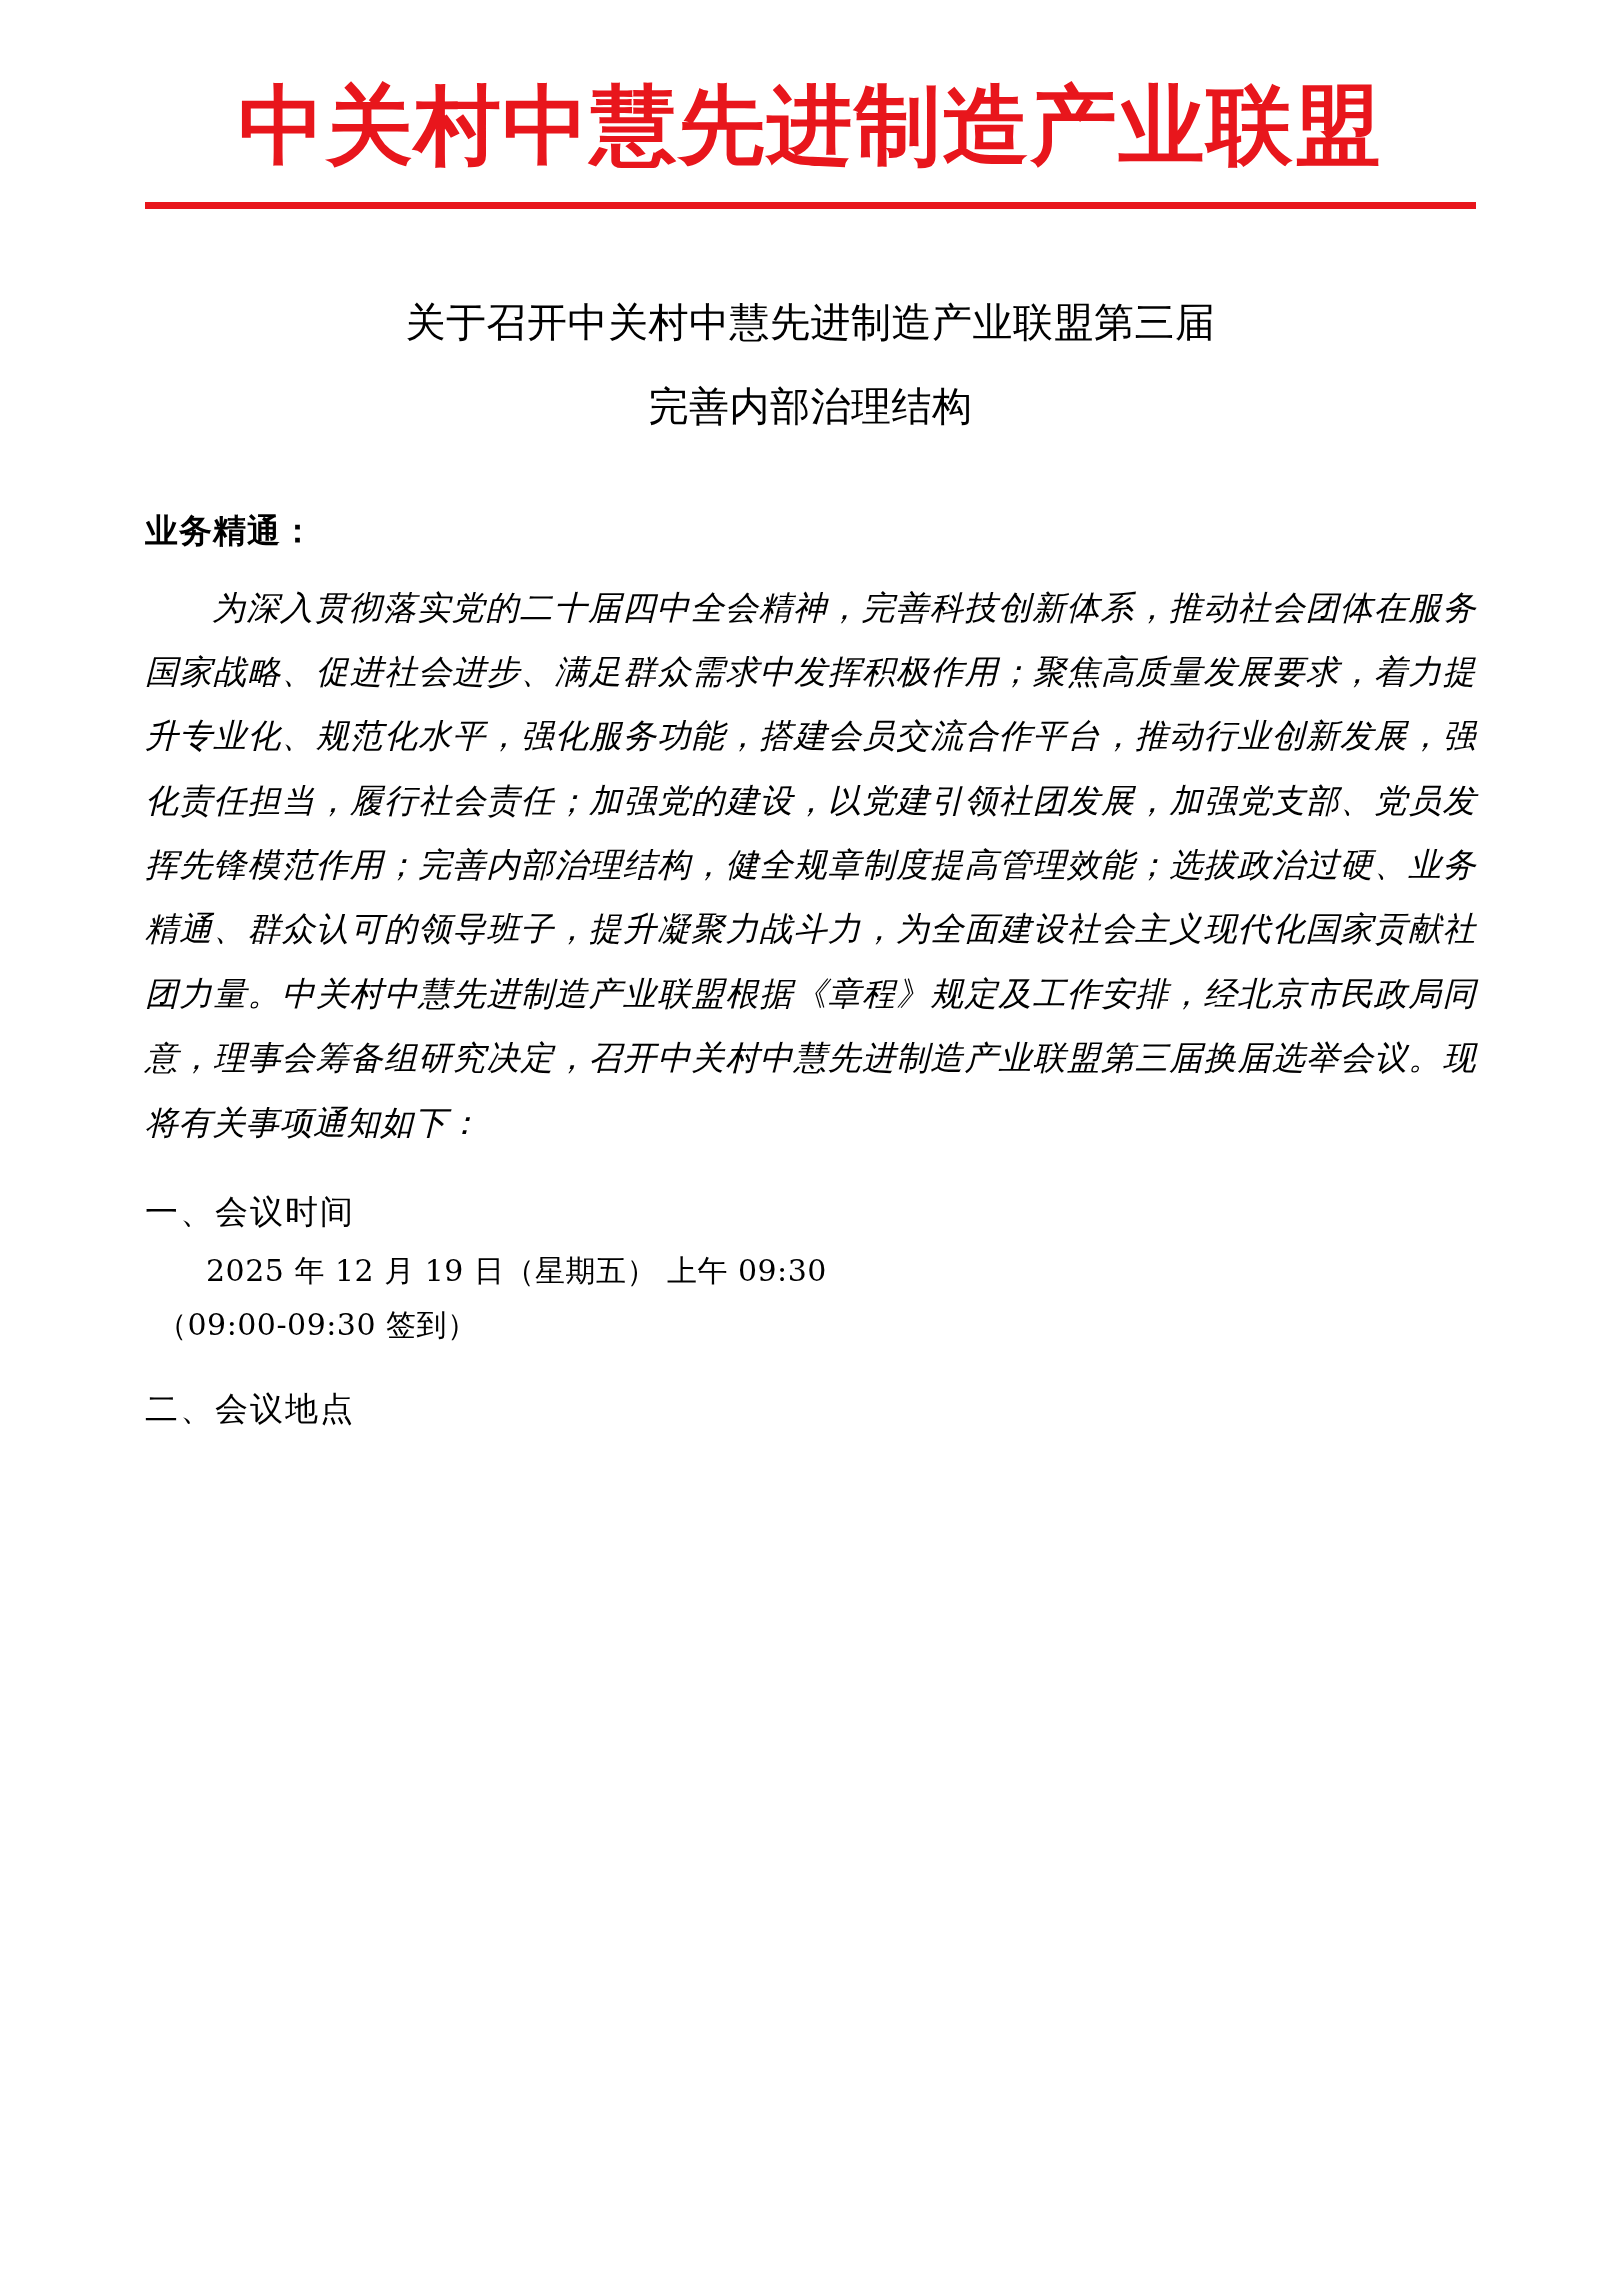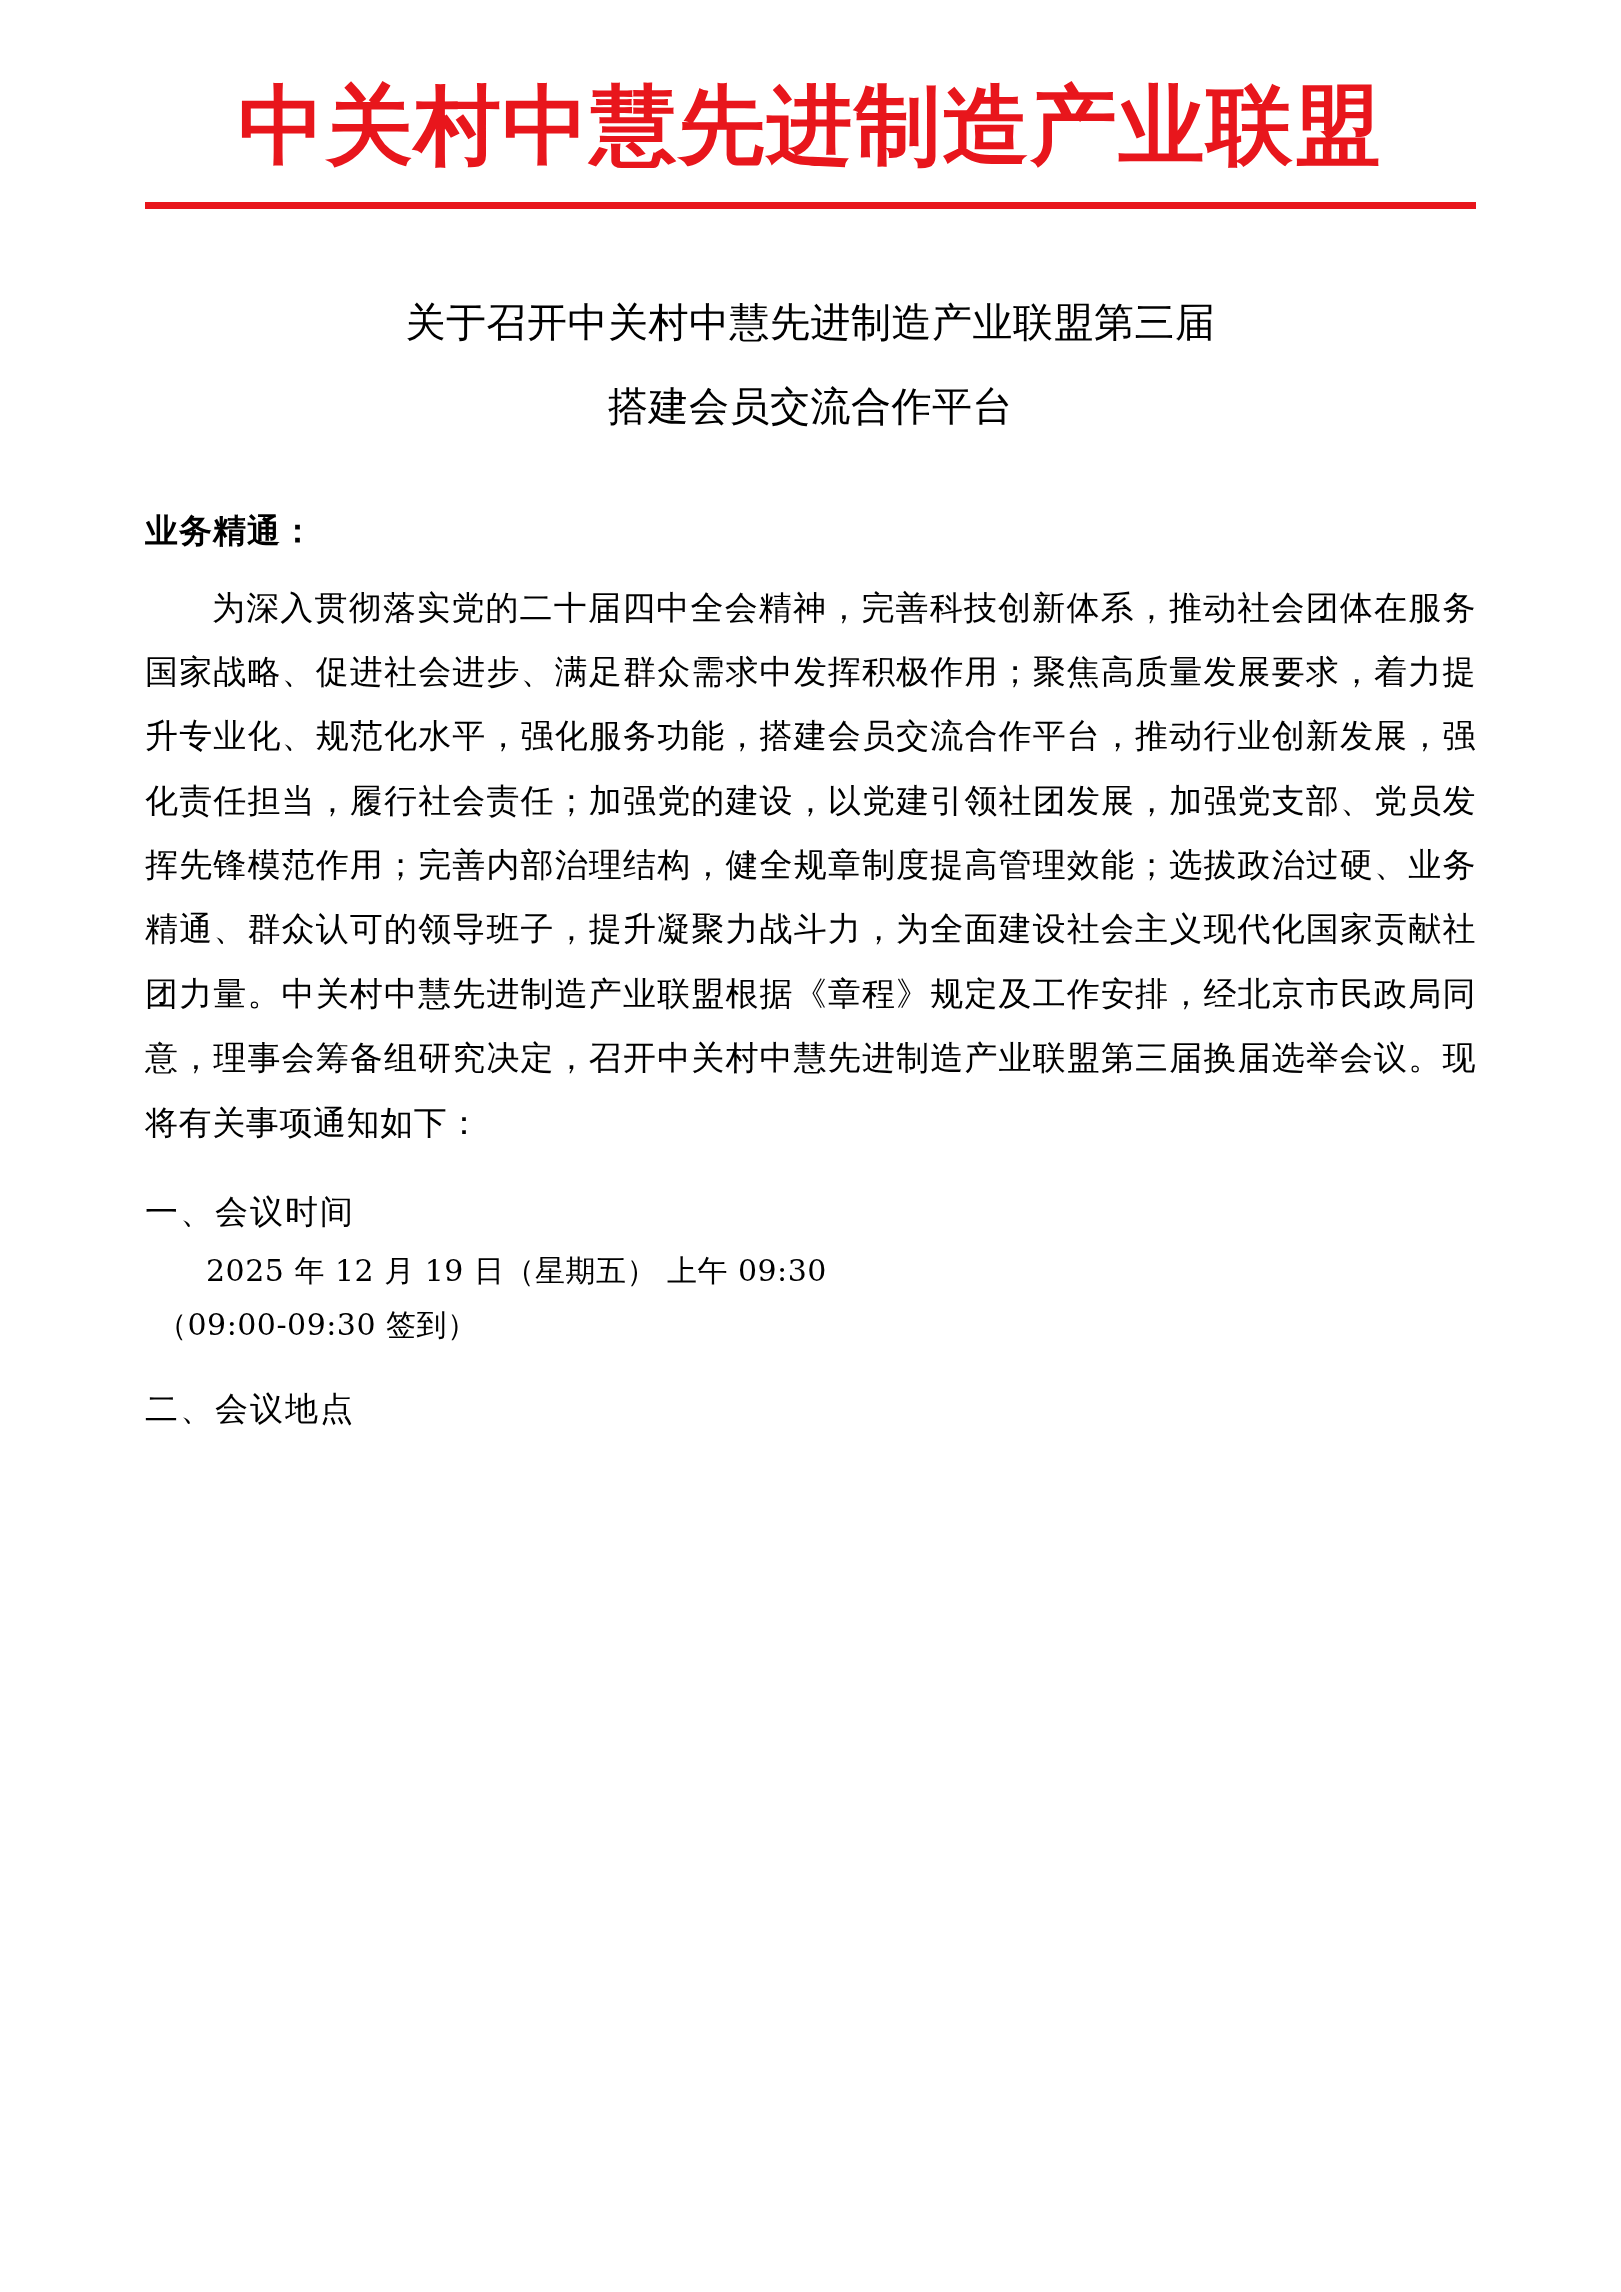--- a/index.html
+++ b/index.html
@@ -59,20 +59,21 @@
   }
   .body-para {
     margin-top: 21.6px;
     font-family: "DejaVu Serif", serif;
     font-size: 33px;
     line-height: 1.95;
     text-align: justify;
     text-justify: inter-ideograph;
     text-indent: 67px;
     letter-spacing: 0.6px;
+    font-style: italic;
   }
   .section-heading {
     margin-top: 25.5px;
     font-family: "DejaVu Serif", serif;
     font-size: 33px;
     line-height: 1.95;
     letter-spacing: 2px;
   }
   .sub-line {
     font-family: "DejaVu Serif", serif;
@@ -90,21 +91,21 @@
 <body>
 
 <div class="page">
 
   <div class="letterhead">中关村中慧先进制造产业联盟</div>
 
   <div class="letterhead-rule"></div>
 
   <div class="doc-title">
     <span class="line">关于召开中关村中慧先进制造产业联盟第三届</span>
-    <span class="line">搭建会员交流合作平台</span>
+    <span class="line">完善内部治理结构</span>
   </div>
 
   <div class="salutation">业务精通：</div>
 
   <div class="body-para">为深入贯彻落实党的二十届四中全会精神，完善科技创新体系，推动社会团体在服务国家战略、促进社会进步、满足群众需求中发挥积极作用；聚焦高质量发展要求，着力提升专业化、规范化水平，强化服务功能，搭建会员交流合作平台，推动行业创新发展，强化责任担当，履行社会责任；加强党的建设，以党建引领社团发展，加强党支部、党员发挥先锋模范作用；完善内部治理结构，健全规章制度提高管理效能；选拔政治过硬、业务精通、群众认可的领导班子，提升凝聚力战斗力，为全面建设社会主义现代化国家贡献社团力量。中关村中慧先进制造产业联盟根据《章程》规定及工作安排，经北京市民政局同意，理事会筹备组研究决定，召开中关村中慧先进制造产业联盟第三届换届选举会议。现将有关事项通知如下：</div>
 
   <div class="section-heading">一、会议时间</div>
   <div class="sub-line">2025 年 12 月 19 日（星期五） 上午 09:30</div>
   <div class="sub-line tight">（09:00-09:30 签到）</div>
 

